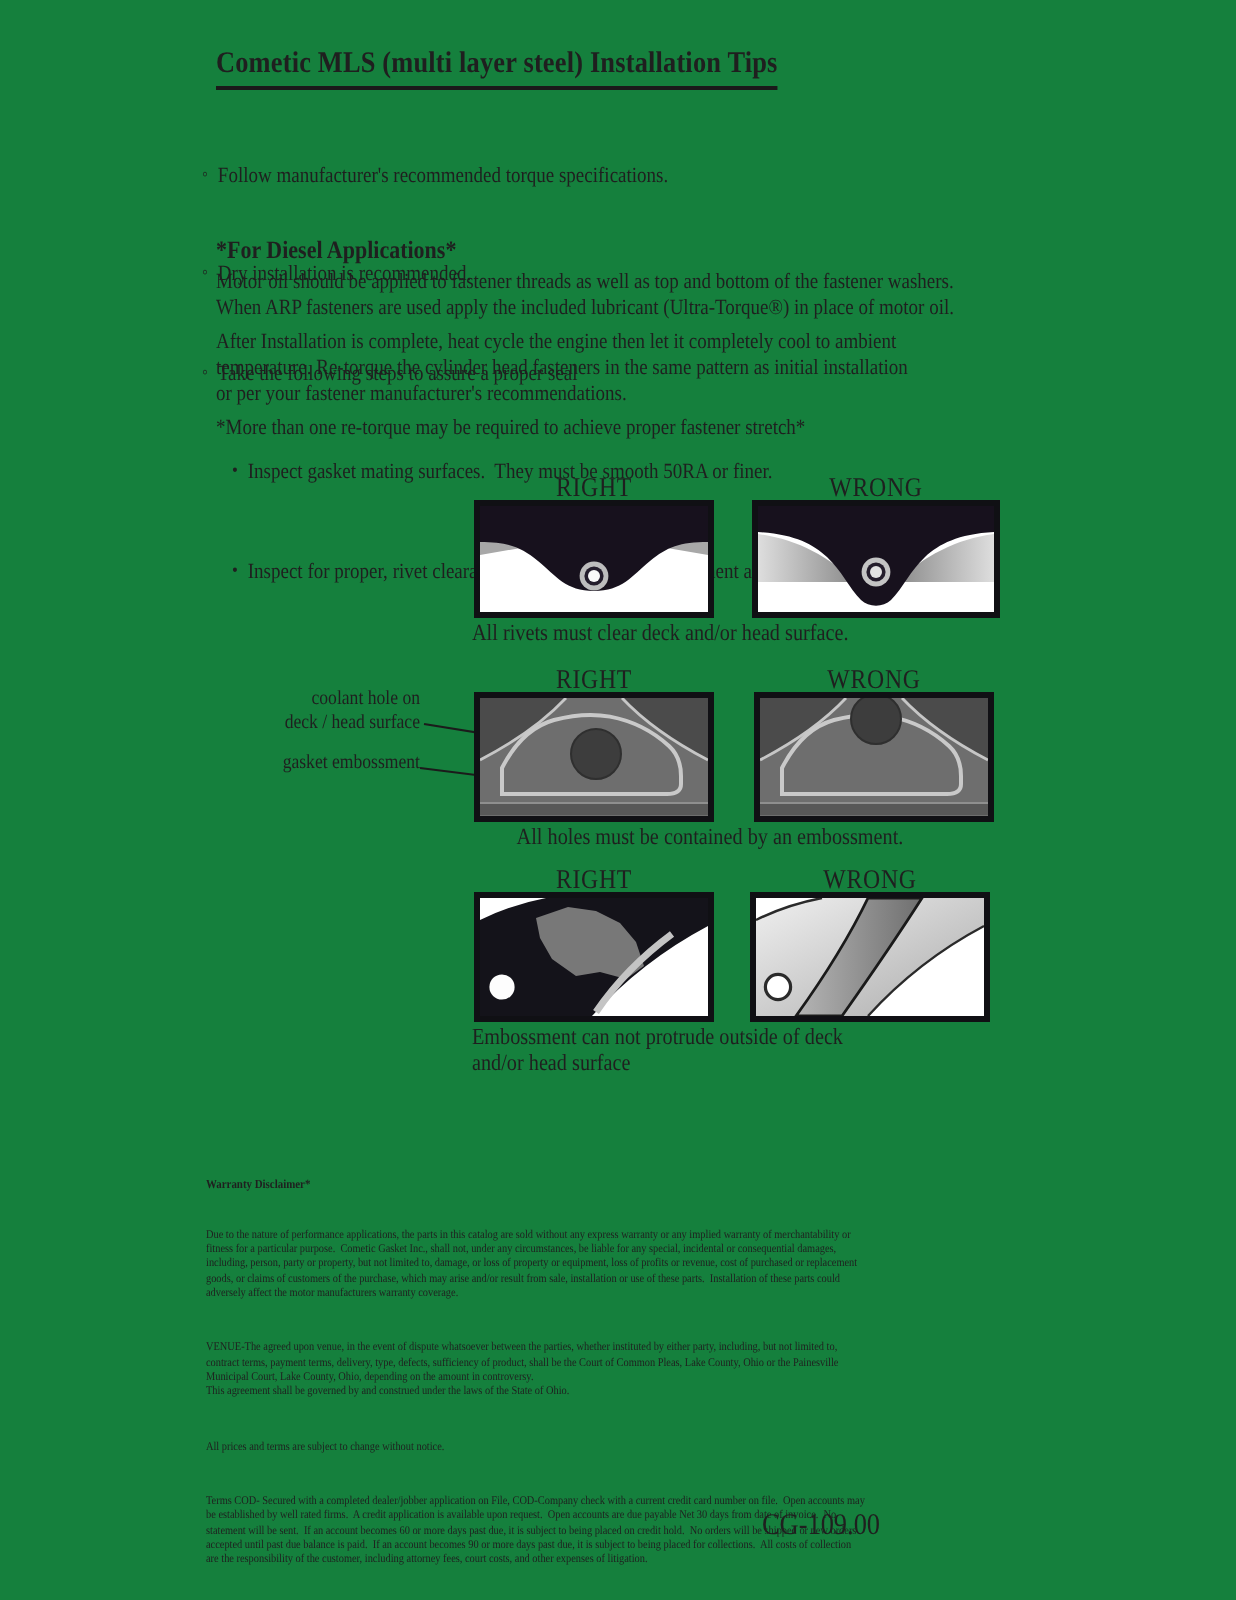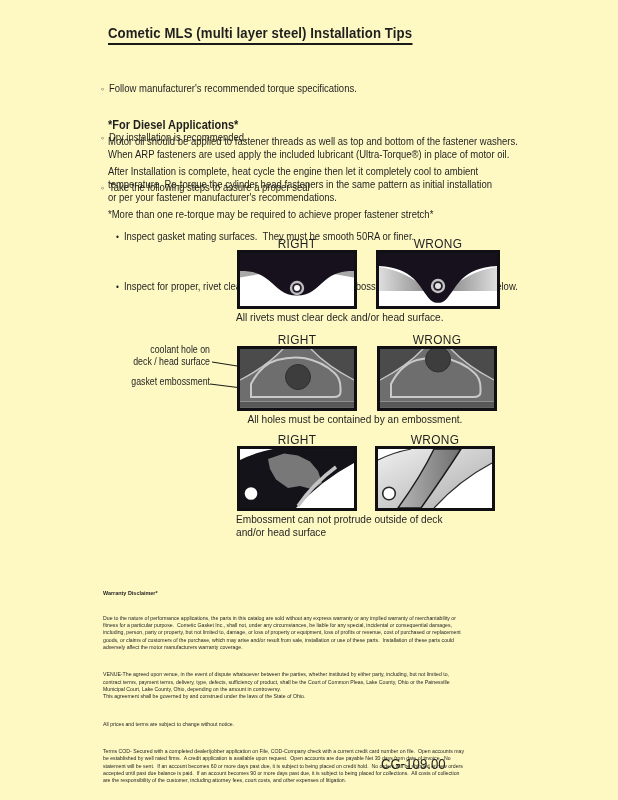--- a/index.html
+++ b/index.html
@@ -1,17 +1,17 @@
 <!DOCTYPE html>
 <html><head>
 <meta charset="utf-8">
 <style>
   html,body{margin:0;padding:0;background:#ffffff;}
-  .page{position:relative;width:618px;height:800px;background:#fef9c3;overflow:hidden;
-        font-family:Liberation Sans, sans-serif;color:#1f1f1f;}
+  .page{position:relative;width:618px;height:800px;background:#15803d;overflow:hidden;
+        font-family:Liberation Serif, serif;color:#1f1f1f;}
   .t{position:absolute;white-space:pre;transform:scaleX(0.88);transform-origin:0 0;}
   .tc{position:absolute;white-space:pre;text-align:center;transform:scaleX(0.88);transform-origin:50% 0;}
   .tr{position:absolute;white-space:pre;text-align:right;transform:scaleX(0.88);transform-origin:100% 0;}
   .abs{position:absolute;}
   .title{font-size:15px;font-weight:bold;border-bottom:2px solid #1a1a1a;padding-bottom:2px;letter-spacing:0.1px;}
   .body-txt{font-size:10.8px;line-height:13.2px;}
   .sec-head{font-size:12.5px;font-weight:bold;}
   .rw-label{font-size:13.5px;letter-spacing:0.4px;}
   .caption{font-size:11.5px;line-height:13px;}
   .side-label{font-size:10px;line-height:11.8px;}

